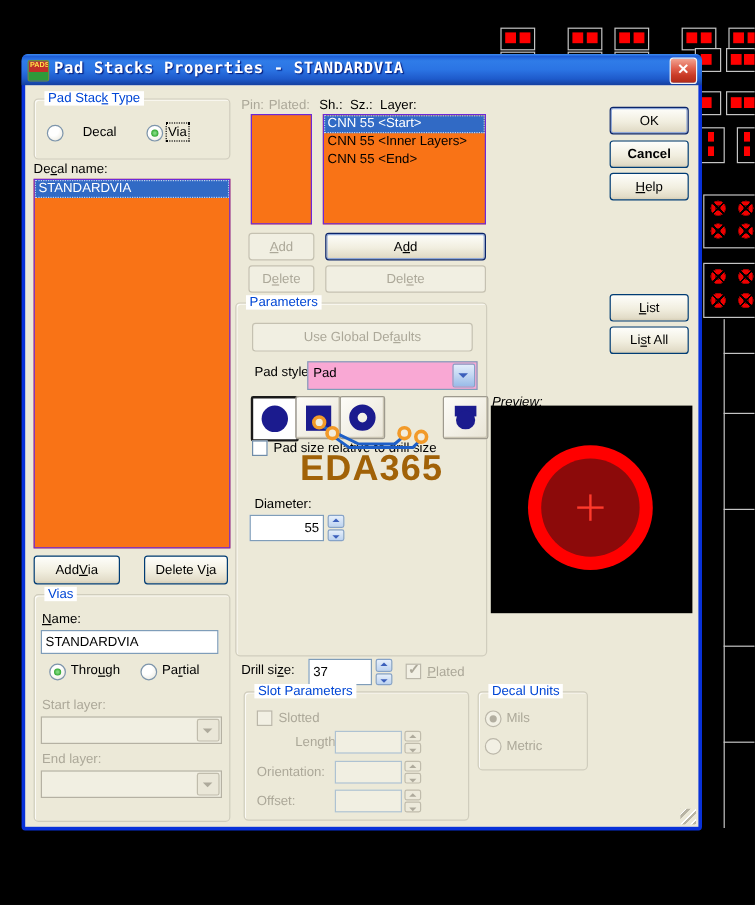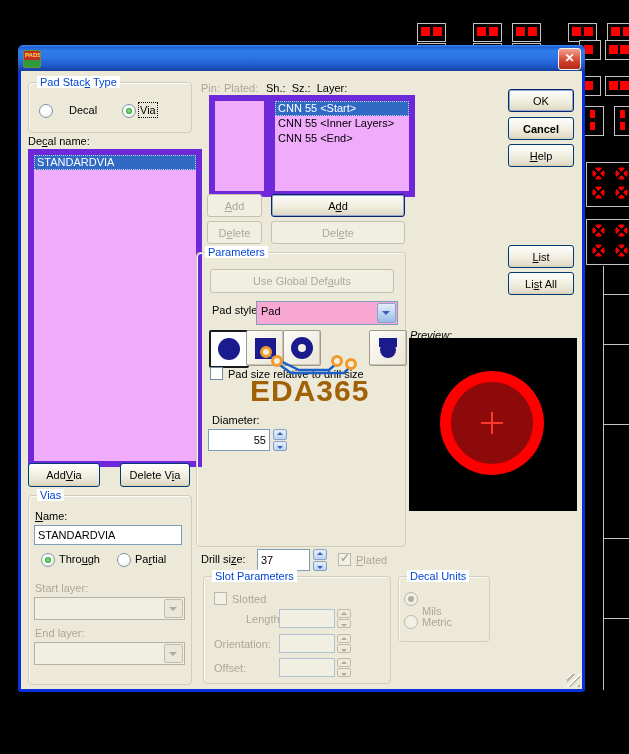--- a/index.html
+++ b/index.html
@@ -40,21 +40,21 @@
          box-shadow:inset 1px 1px 0 #FBFAF5;}
   .gtitle{position:absolute;top:-7px;left:8px;background:#ffffff;padding:0 3px;color:#0046D5;white-space:nowrap;}
   .xp-btn{position:absolute;border:1px solid #003C74;border-radius:3px;text-align:center;
          background:linear-gradient(180deg,#FEFEFB 0%,#F1EEDF 55%,#E2DCC8 90%,#D5CDB5 100%);
          font-size:11px;color:#000;cursor:pointer;display:flex;align-items:center;justify-content:center;}
   .xp-btn.default{border:1px solid #0A246A;box-shadow:inset 0 0 0 1px #8FA8D8;}
   .xp-btn.dis{background:#F1EFE2;border-color:#C5C1B1;color:#ACA899;box-shadow:none;cursor:default;}
   .xp-input{position:absolute;border:1px solid #7F9DB9;background:#FFF;font-family:"Liberation Sans",sans-serif;
          font-size:11px;padding:2px 3px;box-sizing:border-box;}
   .xp-input.dis{background:#F1EFE2;border-color:#AEC2D2;}
-  .listbox{position:absolute;border:6px solid #6d28d9;background:#f0abfc;overflow:hidden;}
+  .listbox{position:absolute;border:1px solid #6d28d9;background:#f97316;overflow:hidden;}
   .litem{height:15px;line-height:15px;padding:0 3px;white-space:nowrap;}
   .litem.sel{background:#316AC5;color:#FFF;outline:1px dotted rgba(255,255,255,.7);outline-offset:-1px;}
   .combo{position:absolute;border:1px solid #7F9DB9;background:#f9a8d4;}
   .combo .val{position:absolute;left:4px;top:3px;}
   .combo-btn{position:absolute;right:1px;top:1px;bottom:1px;width:17px;border-radius:2px;
          background:linear-gradient(180deg,#E2EDFB 0%,#C1D6F2 50%,#98BBE8 100%);border:1px solid #86A3C8;}
   .combo-btn::after{content:"";position:absolute;left:4px;top:7px;border:4px solid transparent;border-top-color:#3B5FBB;}
   .combo.dis{background:#F1EFE2;border-color:#B5B1A3;}
   .combo.dis .combo-btn{background:#EAE7D8;border-color:#C0BCAC;}
   .combo.dis .combo-btn::after{border-top-color:#AEAA9C;}
@@ -177,20 +177,21 @@
     <div class="pline" style="left:603px;top:424px;width:26px;height:1px;"></div>
     <div class="pline" style="left:603px;top:538px;width:26px;height:1px;"></div>
     <div class="pline" style="left:603px;top:618px;width:26px;height:1px;"></div>
   </div>
 
   <div class="dialog">
     <div class="titlebar">
       <div class="app-icon">
           <span>PADS</span>
         </div>
+      <div class="title-text">Pad Stacks Properties - STANDARDVIA</div>
       <div class="close-btn"><span>✕</span></div>
     </div>
 
     <div class="dlg-body">
 
       <div class="group" style="left:7px;top:11px;width:162px;height:49px;">
         <span class="gtitle">Pad Stac<span style="text-decoration: underline;">k</span> Type</span>
         <span class="radio" style="left:10px;top:21px;"></span>
         <span class="lbl" style="left:40px;top:21px;">Decal</span>
         <span class="radio checked" style="left:93px;top:21px;"></span>
@@ -317,21 +318,21 @@
         <div class="xp-input dis" style="left:75px;top:81px;width:56px;height:19px;"></div>
         <span class="spinner dis" style="left:133px;top:81px;height:19px;">
             <span class="spin up"></span>
             <span class="spin down"></span>
           </span>
       </div>
 
       <div class="group" style="left:377px;top:505px;width:90px;height:64px;">
         <span class="gtitle">Decal Units</span>
         <span class="radio disR checked" style="left:5px;top:15px;"></span>
-        <span class="lbl dis-t" style="left:23px;top:28px;text-align:center;">Mils</span>
+        <span class="lbl dis-t" style="left:23px;top:16px;text-align:center;">Mils</span>
         <span class="radio disR" style="left:5px;top:38px;"></span>
         <span class="lbl dis-t" style="left:23px;top:39px;">Metric</span>
       </div>
 
       <div class="xp-btn default" style="left:487px;top:18px;width:64px;height:21px;">OK</div>
       <div class="xp-btn" style="left:487px;top:46px;width:64px;height:21px;font-weight:bold;">Cancel</div>
       <div class="xp-btn" style="left:487px;top:73px;width:64px;height:21px;"><span style="text-decoration: underline;">H</span>elp</div>
       <div class="xp-btn" style="left:487px;top:174px;width:64px;height:21px;"><span style="text-decoration: underline;">L</span>ist</div>
       <div class="xp-btn" style="left:487px;top:201px;width:64px;height:21px;">Li<span style="text-decoration: underline;">s</span>t All</div>
 

